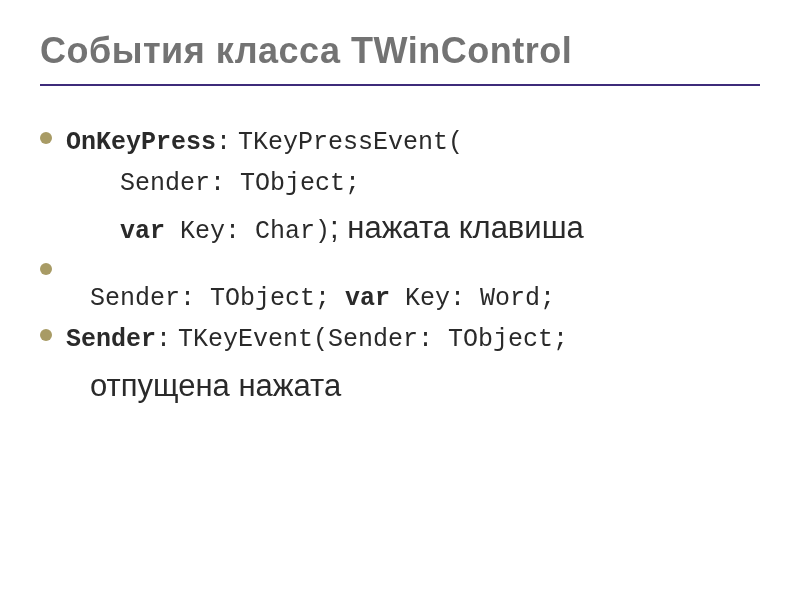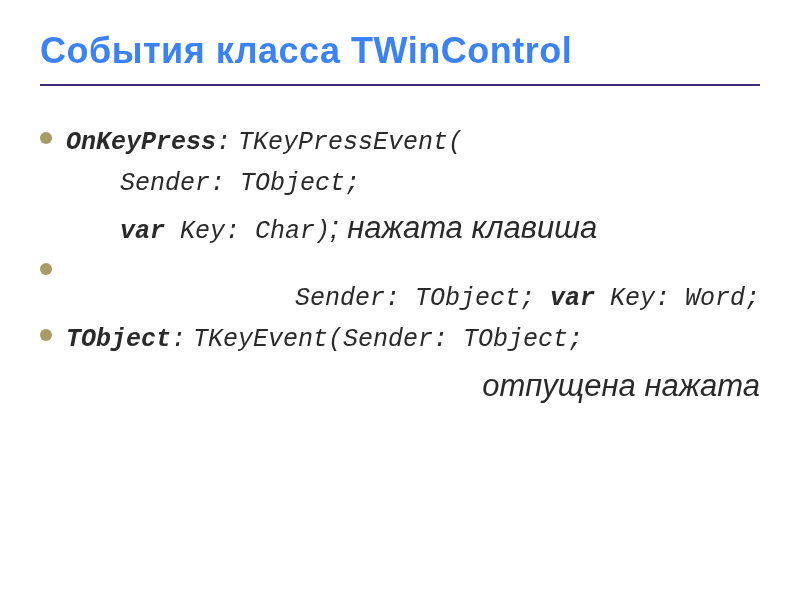--- a/index.html
+++ b/index.html
@@ -11,32 +11,31 @@
       width: 800px;
       height: 600px;
       background: #ffffff;
       font-family: Arial, sans-serif;
       padding: 30px 40px;
       overflow: hidden;
     }
     .heading {
       font-size: 36px;
       font-weight: bold;
-      color: #3b82f6;
+      color: #737373;
       margin-bottom: 12px;
       letter-spacing: 0.5px;
     }
     .underline {
       height: 2px;
       background: #3d2b7a;
       margin-bottom: 35px;
     }
     .content {
       padding-left: 0;
-      font-style: italic;
     }
     .bullet-item {
       display: flex;
       align-items: flex-start;
       margin-bottom: 2px;
     }
     .bullet {
       width: 12px;
       height: 12px;
       border-radius: 50%;
@@ -48,21 +47,20 @@
     .line {
       font-size: 25px;
       line-height: 1.55;
       color: #2a2a2a;
     }
     .indent1 {
       padding-left: 80px;
     }
     .indent2 {
       padding-left: 50px;
-      text-align: right;
     }
     .mono {
       font-family: 'Courier New', Courier, monospace;
       font-size: 25px;
     }
     .bold {
       font-weight: bold;
     }
     .note {
       font-family: Arial, sans-serif;
@@ -92,21 +90,21 @@
   <div class="bullet-item">
     <div class="bullet"></div>
   </div>
   <div class="line indent2">
     <span class="mono">Sender: TObject; </span><span class="mono bold">var</span><span class="mono"> Key: Word;</span>
   </div>
 
   <div class="bullet-item">
     <div class="bullet"></div>
     <div class="line">
-      <span class="mono bold">TObject</span><span class="mono">:</span>
+      <span class="mono bold">Sender</span><span class="mono">:</span>
       <span class="mono">TKeyEvent(</span><span class="mono">Sender: TObject;</span>
     </div>
   </div>
   <div class="line indent2">
     <span class="note">отпущена нажата</span>
   </div>
 
 </div>
 
 </body></html>

